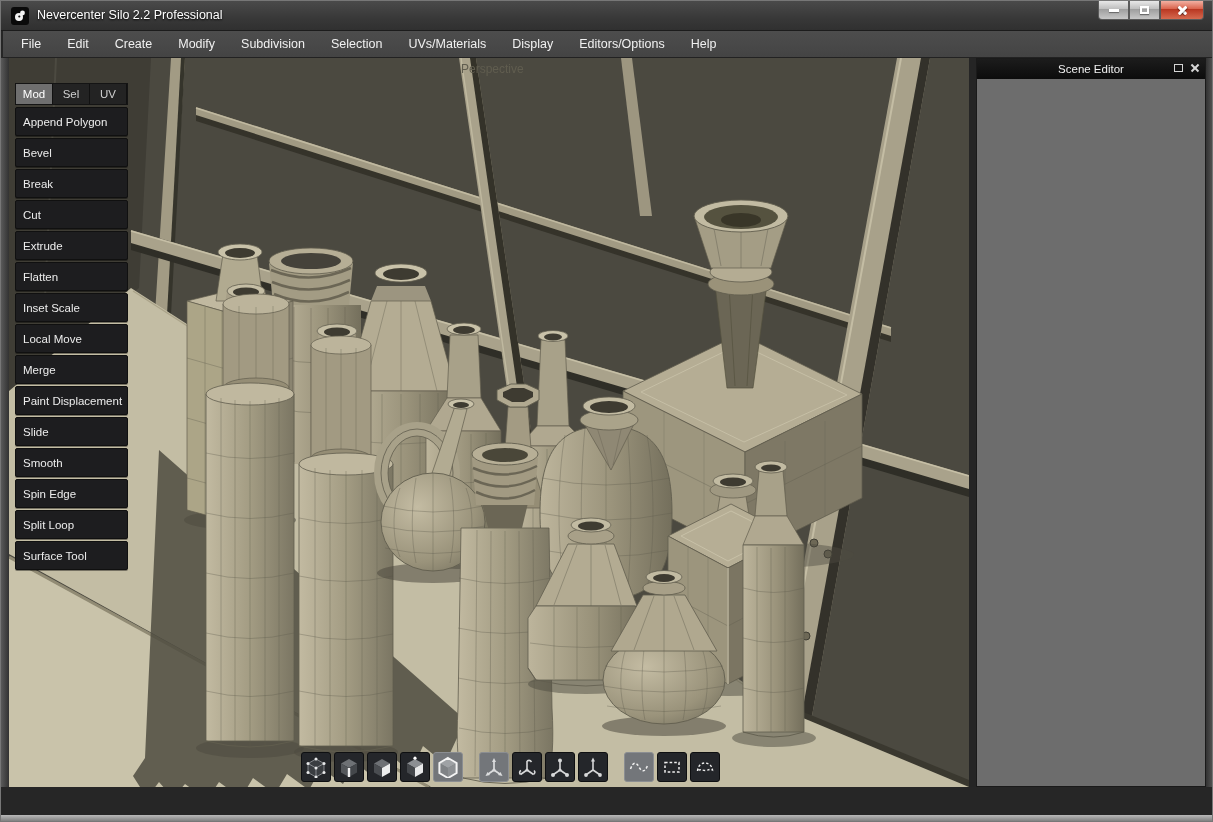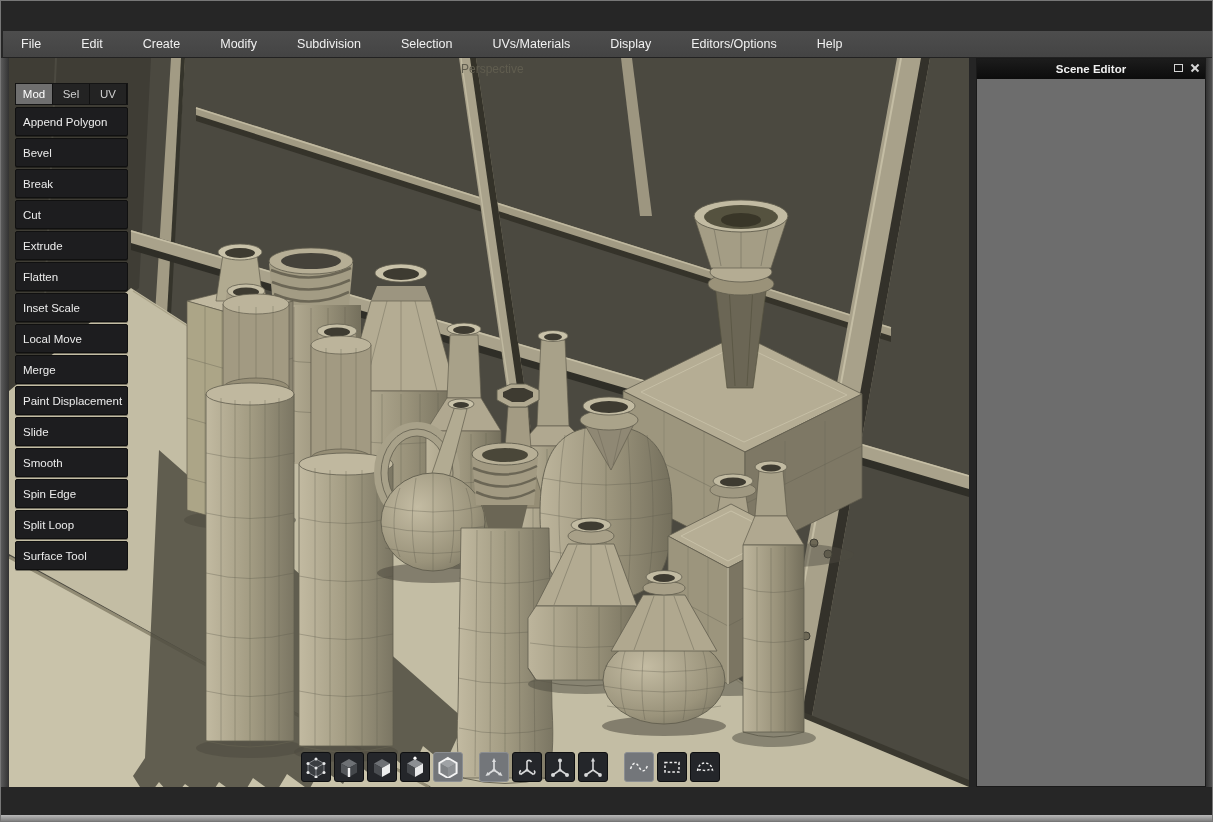--- a/index.html
+++ b/index.html
@@ -16,42 +16,42 @@
     background:linear-gradient(#e8e8e8,#bdbdbd 45%,#9e9e9e 46%,#c7c7c7);}
   .win-btn.min{border-radius:0 0 0 4px;}
   .win-btn.close{width:44px;border-radius:0 0 4px 0;background:linear-gradient(#f2b0a2,#d9614a 45%,#b93722 46%,#d66a4f);}
   .glyph-min{width:10px;height:3px;background:#fff;box-shadow:0 1px 1px #0006;}
   .glyph-max{width:9px;height:8px;border:2px solid #fff;box-shadow:0 1px 1px #0006;}
   .glyph-close{position:relative;width:12px;height:10px;}
   .glyph-close i{position:absolute;left:1px;top:4px;width:11px;height:2.6px;background:#fff;border-radius:1px;box-shadow:0 1px 1px #0006;}
   .glyph-close i:first-child{transform:rotate(45deg);}
   .glyph-close i:last-child{transform:rotate(-45deg);}
   
-  .menubar{position:absolute;left:2px;top:30px;width:1209px;height:27px;background:linear-gradient(#4d4d4d,#444);display:flex;align-items:center;padding-left:18px;gap:40px;border-bottom:1px solid #222;}
+  .menubar{position:absolute;left:2px;top:30px;width:1209px;height:27px;background:linear-gradient(#4d4d4d,#444);display:flex;align-items:center;padding-left:18px;gap:26px;border-bottom:1px solid #222;}
   .menu-item{font-size:12.5px;color:#f1f1f1;cursor:default;}
   
   .main{position:absolute;left:0;top:57px;width:1213px;height:729px;background:#252525;}
   .frame-strip{position:absolute;top:0;height:729px;background:linear-gradient(90deg,#5a5a5a,#323232);}
   .viewport{position:absolute;left:8px;top:0;width:960px;height:729px;background:#4b4940;overflow:hidden;}
   .persp-label{position:absolute;left:452px;top:4px;font-size:12px;color:#605d4f;}
   
   .toolbox{position:absolute;left:6px;top:25px;width:113px;}
   .tab-row{display:flex;background:#d946ef;border:1px solid #141414;}
   .tab{flex:1;height:20px;font-size:11.5px;color:#cfcfcf;display:flex;align-items:center;justify-content:center;background:#232323;border-right:1px solid #111;}
   .tab.active{background:#6f6f6f;color:#fff;}
   .tool-btn{height:29px;margin-top:2px;background:#1d1d1f;border:1px solid #101010;border-radius:2px;color:#ececec;font-size:11.5px;display:flex;align-items:center;padding-left:7px;box-shadow:0 1px 0 #00000066;}
   .group-gap{height:11px;}
   
   .bottom-toolbar{position:absolute;left:292px;top:694px;display:flex;gap:16px;}
   .tb-group{display:flex;gap:3px;}
   .tb-btn{width:30px;height:30px;background:#24262a;border:1px solid #0e0f11;border-radius:3px;display:flex;align-items:center;justify-content:center;}
   .tb-btn.sel{background:#73767a;border-color:#8b8e92;}
   .tb-btn svg{width:22px;height:22px;}
   
-  .scene-editor{position:absolute;left:975px;top:0;width:230px;height:729px;background:#6d6d6d;border:1px solid #1a1a1a;font-weight:bold;}
+  .scene-editor{position:absolute;left:975px;top:0;width:230px;height:729px;background:#6d6d6d;border:1px solid #1a1a1a;}
   .se-title{height:20px;background:linear-gradient(#1c1c1c,#0c0c0c);display:flex;align-items:center;color:#f0f0f0;font-size:11.5px;position:relative;}
   .se-title span{flex:1;text-align:center;}
   .se-icons{position:absolute;right:5px;top:4px;display:flex;gap:7px;align-items:center;}
   .se-max{width:9px;height:8px;border:1.5px solid #d5d5d5;}
   .se-close{position:relative;width:10px;height:10px;}
   .se-close i{position:absolute;left:0;top:4px;width:10px;height:1.8px;background:#d5d5d5;}
   .se-close i:first-child{transform:rotate(45deg);}
   .se-close i:last-child{transform:rotate(-45deg);}
   .tree{padding-top:3px;}
   .tree-row{height:16px;display:flex;align-items:center;font-size:12px;color:#ededed;position:relative;padding-left:22px;}
@@ -62,20 +62,44 @@
   .dotline{position:absolute;left:10px;top:-6px;width:8px;height:13px;border-left:1px dotted #bdbdbd;border-bottom:1px dotted #bdbdbd;}
   
   .statusbar{position:absolute;left:0;top:786px;width:1213px;height:28px;background:linear-gradient(#e9e9e9,#d2d2d2);border-top:1px solid #8a8a8a;display:flex;align-items:center;padding-left:14px;font-size:12px;color:#1c1c1c;}
   .bottom-frame{position:absolute;left:0;top:814px;width:1213px;height:8px;background:linear-gradient(#b9b9b9,#6e6e6e);}
 </style>
 </head>
 <body>
 
 <div id="window">
 
+  <div class="titlebar">
+    <div class="app-icon">
+      <svg width="14" height="14" viewBox="0 0 14 14">
+          <circle cx="6" cy="8" r="4" fill="#f2f2f2"></circle>
+          <circle cx="9.5" cy="4" r="2.4" fill="#f2f2f2"></circle>
+          <circle cx="6.3" cy="7.5" r="1.1" fill="#111"></circle>
+        </svg>
+    </div>
+    <span class="title-text">Nevercenter Silo 2.2 Professional</span>
+    <div class="win-controls">
+      <div class="win-btn min">
+          <span class="glyph-min"></span>
+        </div>
+      <div class="win-btn">
+          <span class="glyph-max"></span>
+        </div>
+      <div class="win-btn close">
+          <span class="glyph-close">
+            <i></i>
+            <i></i>
+          </span>
+        </div>
+    </div>
+  </div>
 
   <nav class="menubar" id="menubar">
       <span class="menu-item">File</span>
       <span class="menu-item">Edit</span>
       <span class="menu-item">Create</span>
       <span class="menu-item">Modify</span>
       <span class="menu-item">Subdivision</span>
       <span class="menu-item">Selection</span>
       <span class="menu-item">UVs/Materials</span>
       <span class="menu-item">Display</span>

